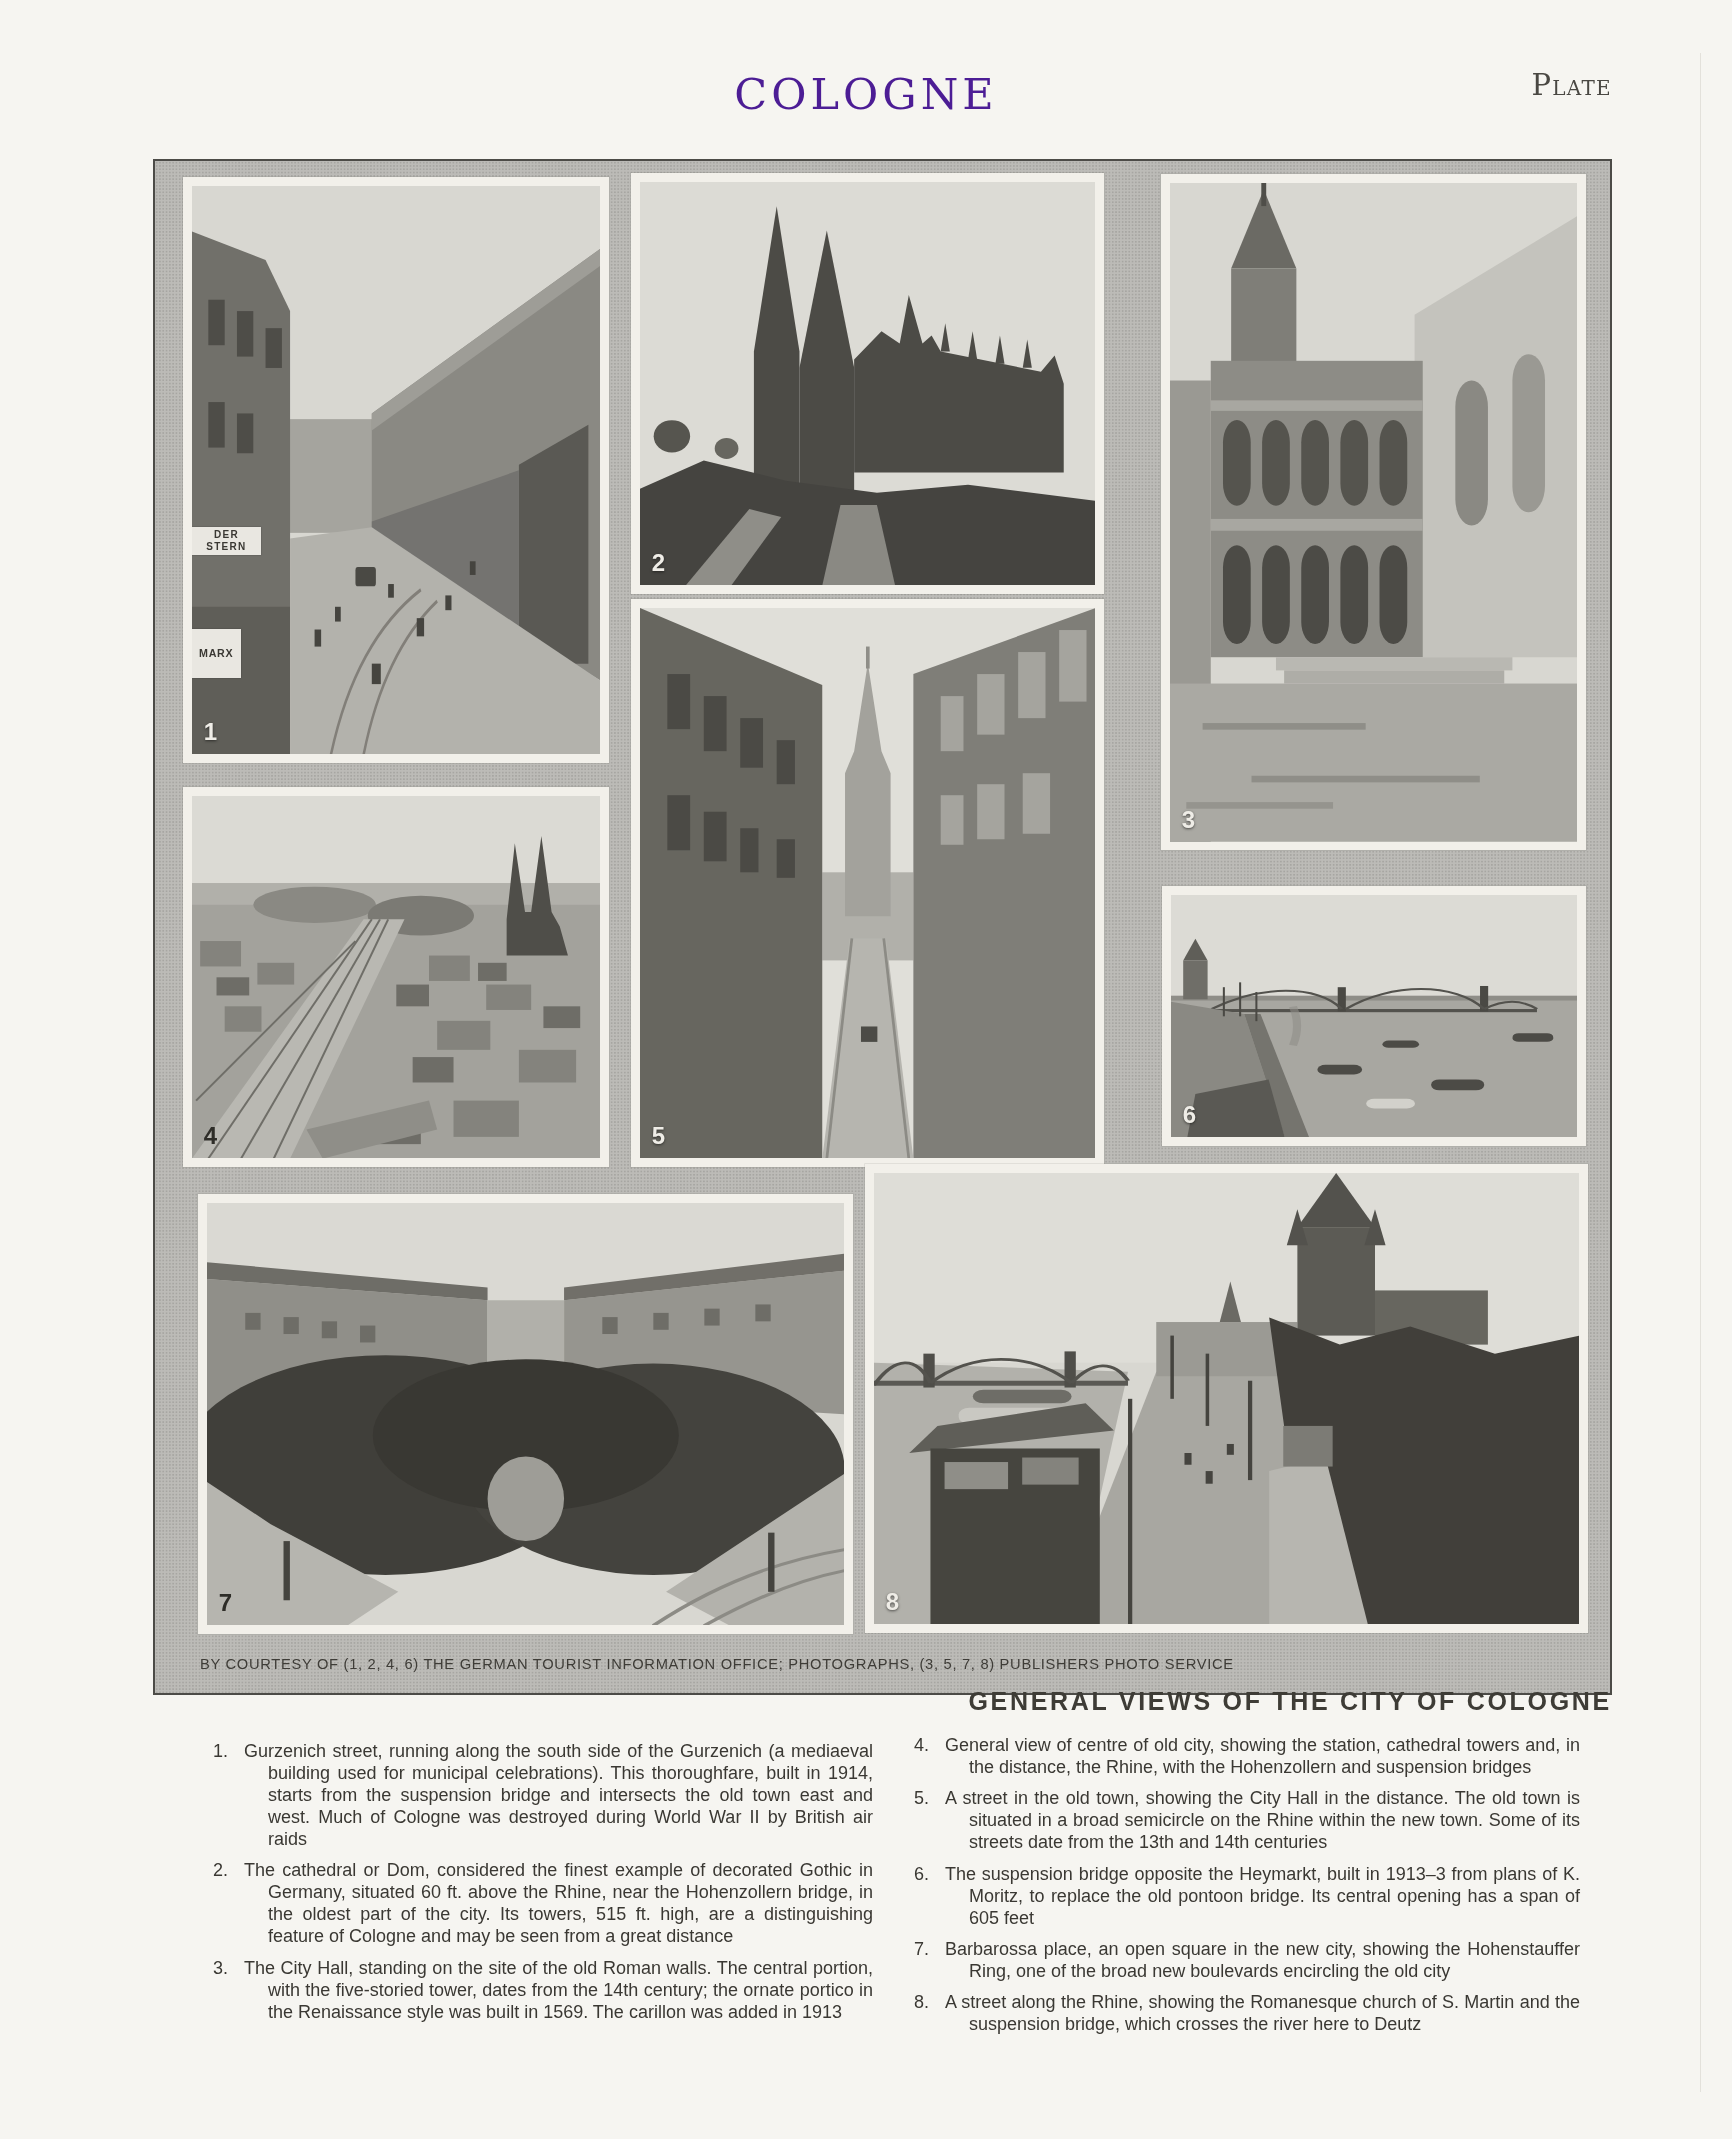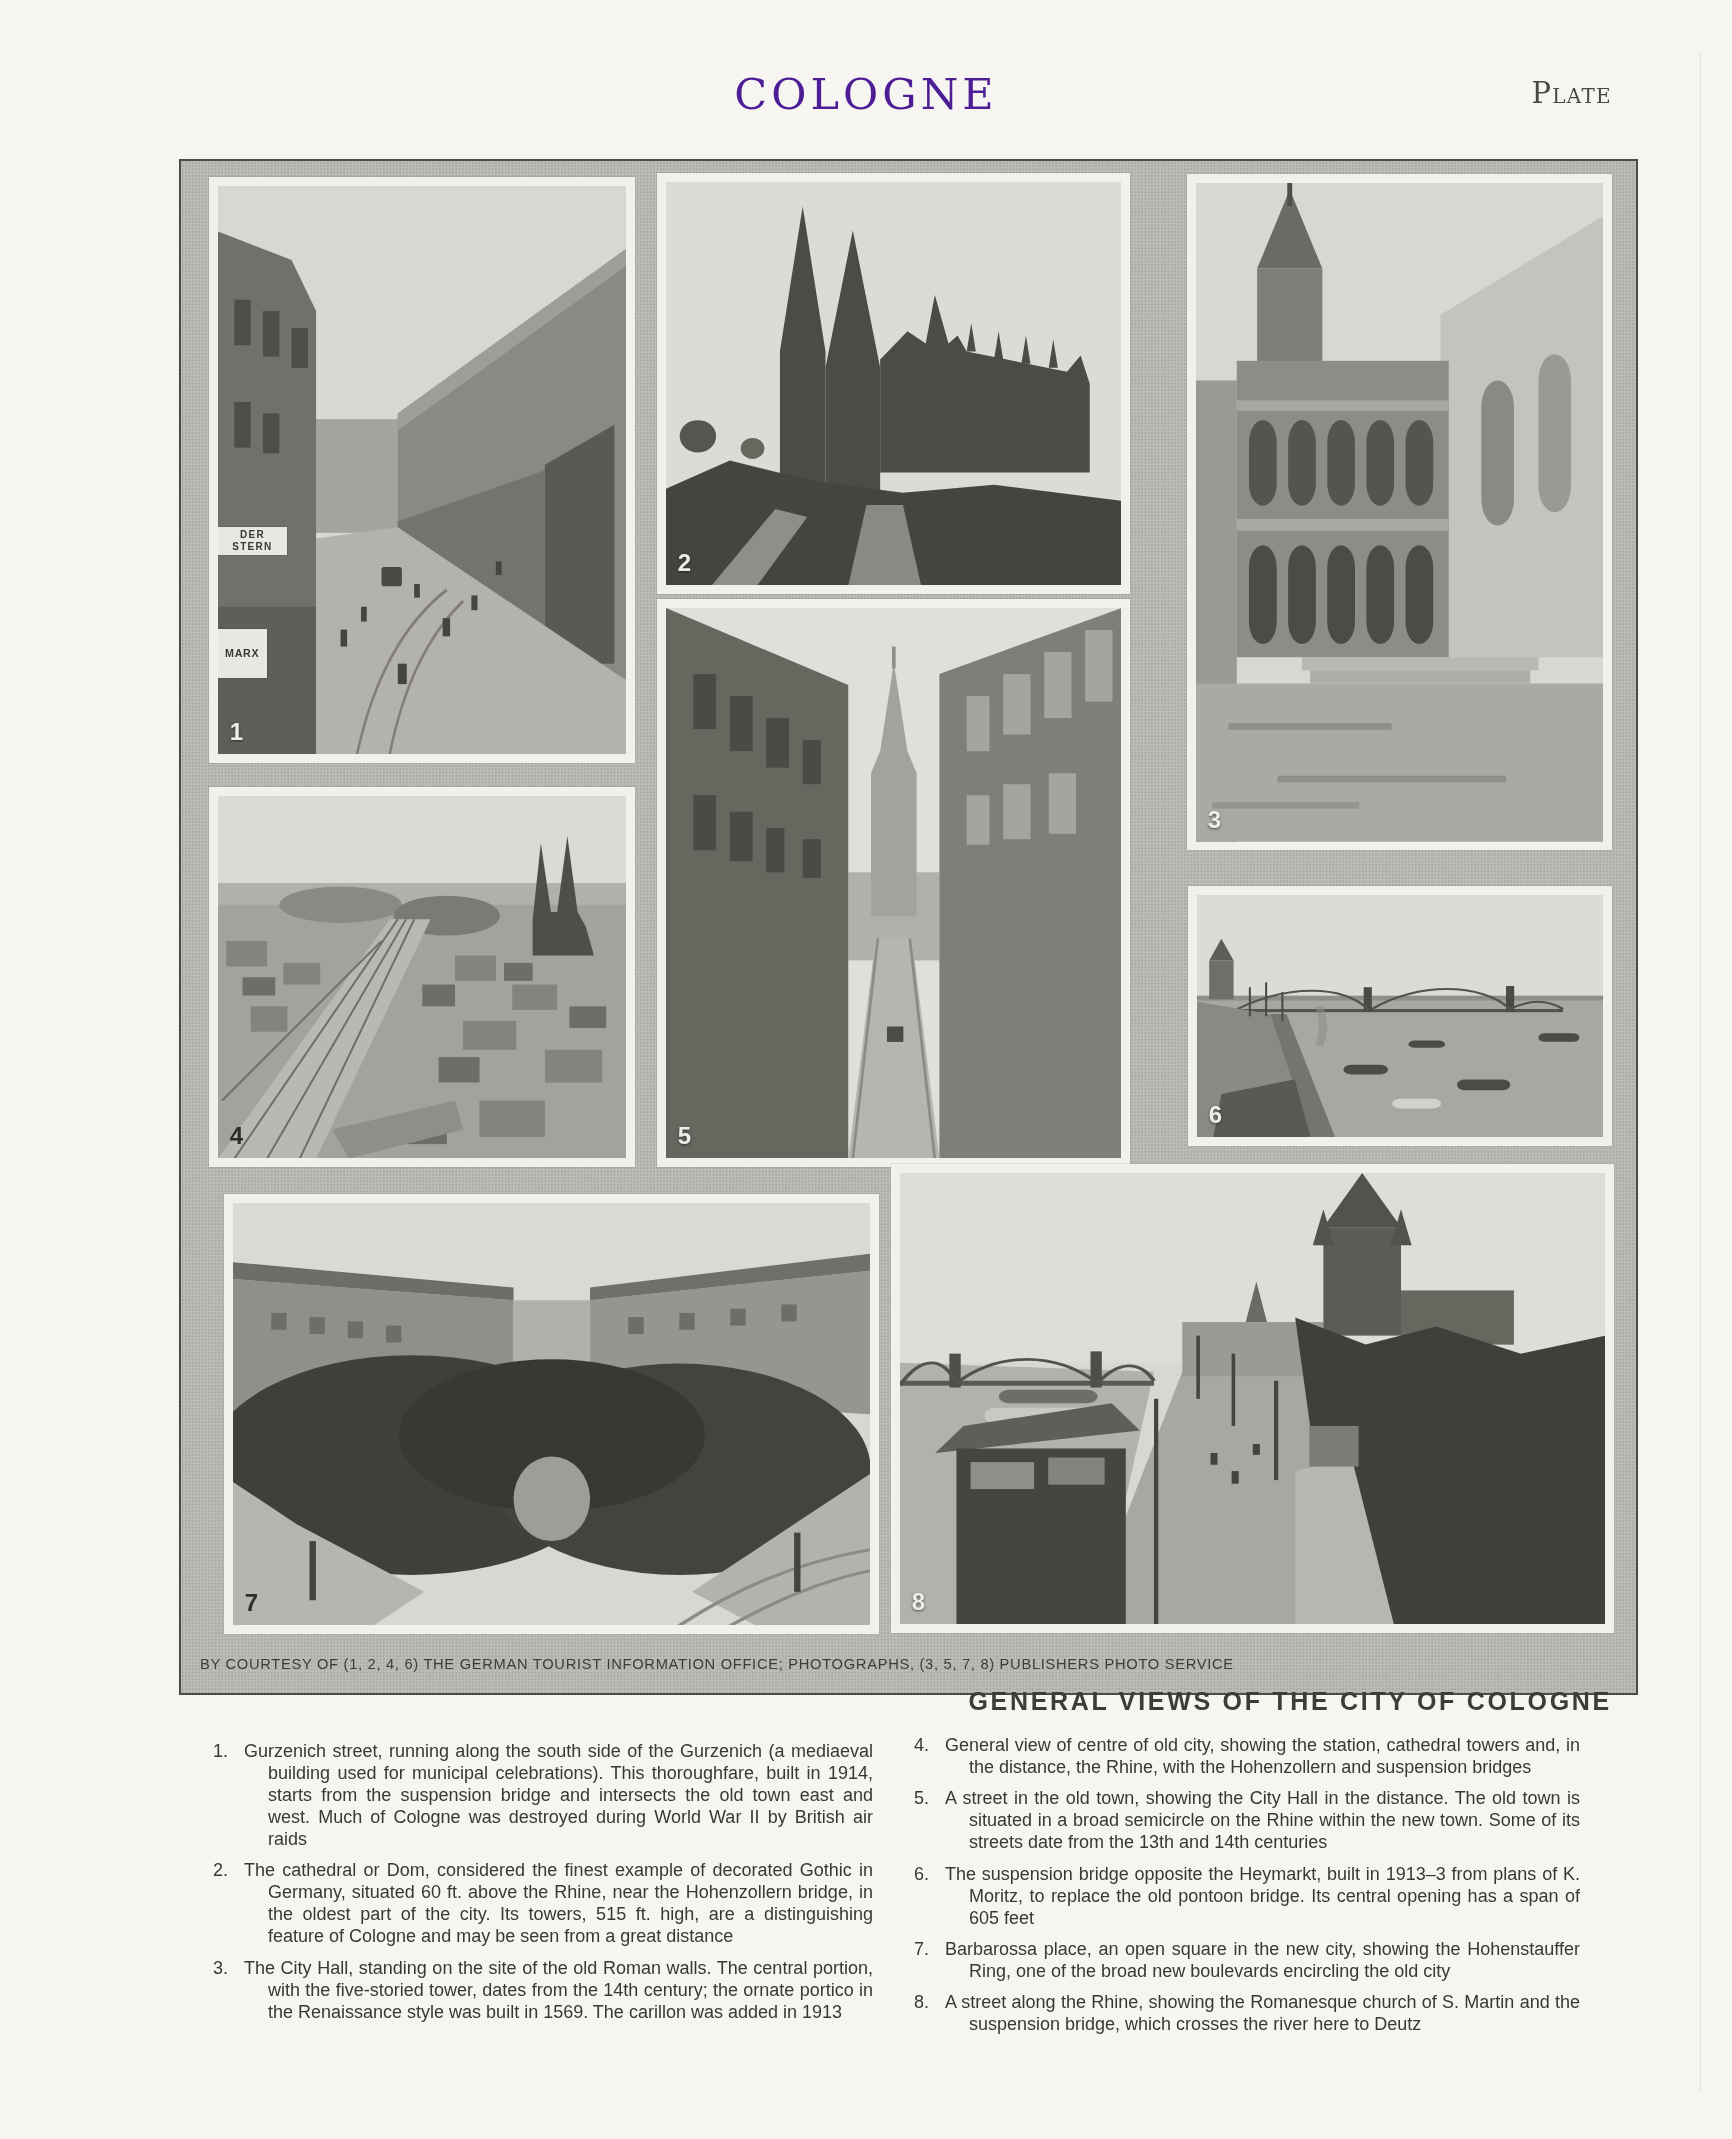--- a/index.html
+++ b/index.html
@@ -10,30 +10,29 @@
     color:#3a3833;
     overflow:hidden;
   }
   .page-edge-line{position:absolute;left:1700px;top:53px;width:1.3px;height:2039px;background:#e3e1db;}
   .page-title{
     position:absolute;top:69px;left:0;width:1732px;text-align:center;
     font-family:"DejaVu Serif",serif;font-size:43px;letter-spacing:4px;color:#4c1d95;
   }
   .plate-label{
     position:absolute;top:68px;right:120px;
-    font-family:"DejaVu Serif",serif;font-variant:small-caps;font-size:29px;letter-spacing:1.3px;color:#4a4843;margin-top:8px;
+    font-family:"DejaVu Serif",serif;font-variant:small-caps;font-size:29px;letter-spacing:1.3px;color:#4a4843;
   }
   .plate{
     position:absolute;left:153px;top:159px;width:1459px;height:1536px;
     background-color:#bcbbb7;
     background-image:radial-gradient(#a7a6a2 0.6px, transparent 0.7px);
     background-size:3.3px 3.3px;
     border:2px solid #4c4b47;
     box-sizing:border-box;
-    margin-left:26px;
   }
   figure{margin:0;}
   .photo{
     position:absolute;background:#f2f0ea;padding:8.7px;box-sizing:border-box;
     box-shadow:0 0 0 0.7px rgba(80,80,75,.15);
   }
   .img{
     position:relative;width:100%;height:100%;overflow:hidden;background:#d8d7d1;
   }
   .img svg{position:absolute;inset:0;width:100%;height:100%;display:block;}

